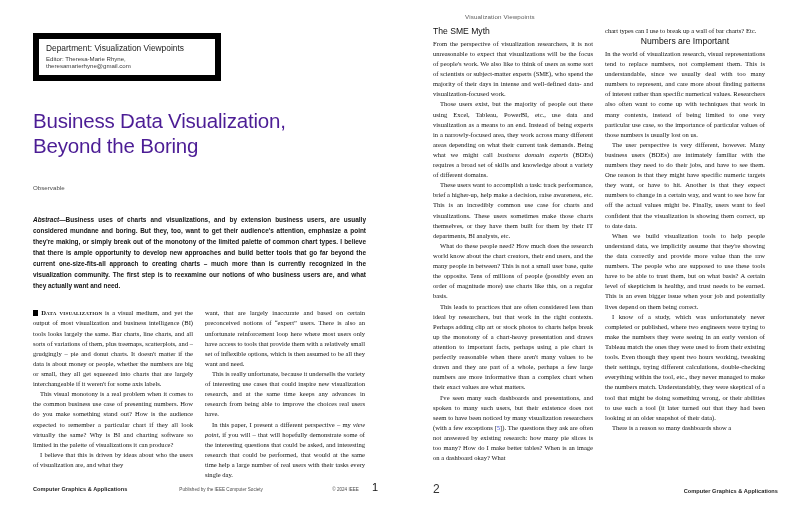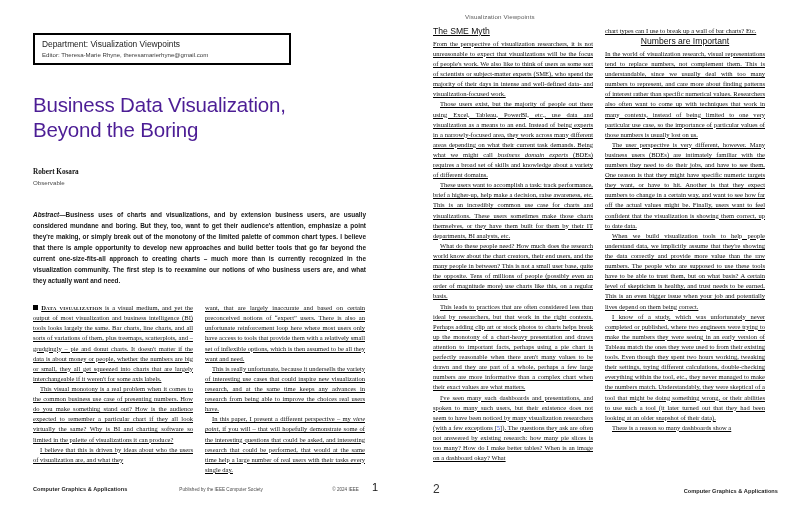--- a/index.html
+++ b/index.html
@@ -36,23 +36,23 @@
     font-size: 6.2px;
     color: #5a5a5a;
     letter-spacing: .15px;
     padding-top: 13px;
     padding-left: 32px;
   }
 
   
   .dept-box {
     margin-top: 33px;
-    border: 2px solid #000000;
+    border: 6px solid #000000;
     padding: 4px 7px 5px 7px;
-    width: 258px;
+    width: 188px;
     box-sizing: border-box;
   }
   .dept-line1 {
     font-family: "Liberation Sans", sans-serif;
     font-size: 8.4px;
     color: #1b1b1b;
     line-height: 1.25;
   }
   .dept-line2 {
     font-family: "Liberation Sans", sans-serif;
@@ -104,21 +104,20 @@
   .abstract .abs-label {
     font-style: italic;
     font-weight: bold;
   }
 
   
   .cols {
     display: flex;
     gap: 12px;
     margin-top: 17px;
-    text-decoration: underline;
   }
   .col { width: 160px; }
   .page-right .cols { margin-top: 6px; gap: 12px; }
   .page-right .col { width: 160px; }
 
   p.body {
     font-family: "Liberation Serif", serif;
     font-size: 6.55px;
     line-height: 1.545;
     text-align: justify;
@@ -217,21 +216,20 @@
     <div class="dept-box">
       <div class="dept-line1">Department: Visualization Viewpoints</div>
       <div class="dept-line2">Editor: Theresa-Marie Rhyne, theresamarierhyne@gmail.com</div>
     </div>
 
     <div class="title">
       <span id="title-text">Business Data Visualization,<br>Beyond the Boring</span>
     </div>
 
     <div class="author-block">
-      <div class="author-name">Robert Kosara</div>
       <div class="author-affil">Observable</div>
     </div>
 
     <div class="abstract">
       <span class="abs-label">Abstract</span><span>—</span><span>Business uses of charts and visualizations, and by extension business users, are usually considered mundane and boring. But they, too, want to get their audience's attention, emphasize a point they're making, or simply break out of the monotony of the limited palette of common chart types. I believe that there is ample opportunity to develop new approaches and build better tools that go far beyond the current one-size-fits-all approach to creating charts – much more than is currently recognized in the visualization community. The first step is to reexamine our notions of who business users are, and what they actually want and need.</span>
     </div>
 
     <div class="cols">
 
       <div class="col">

